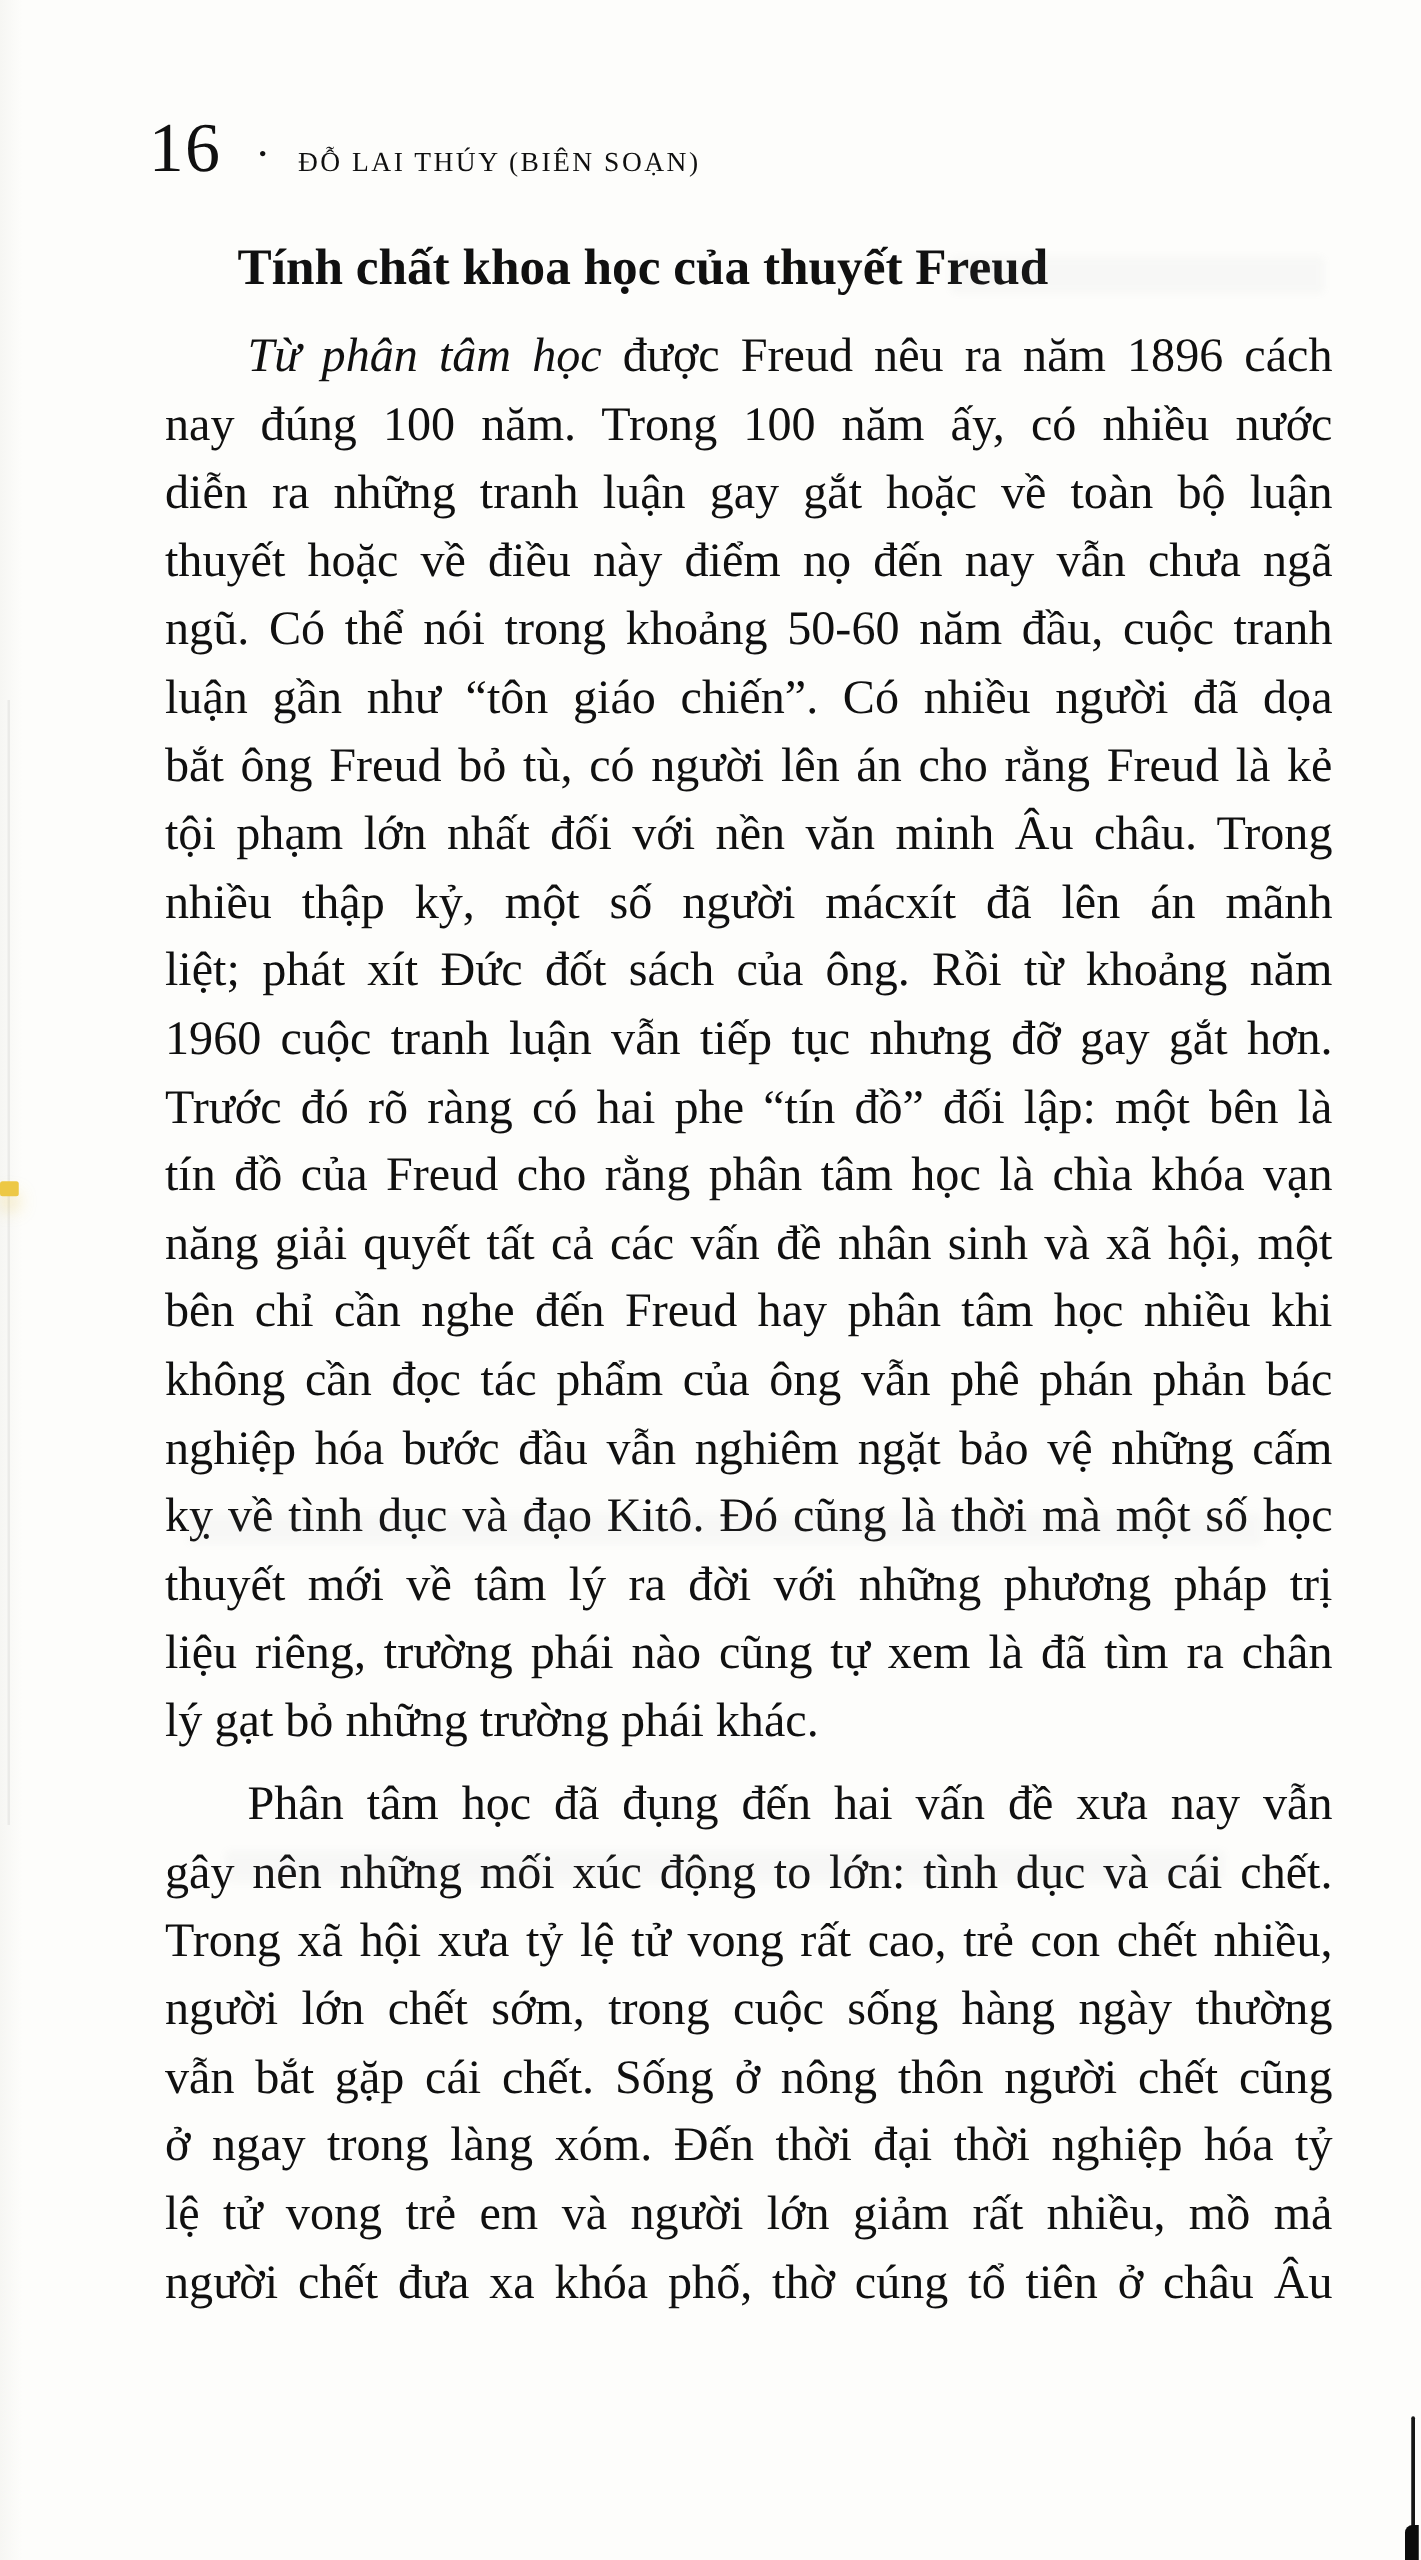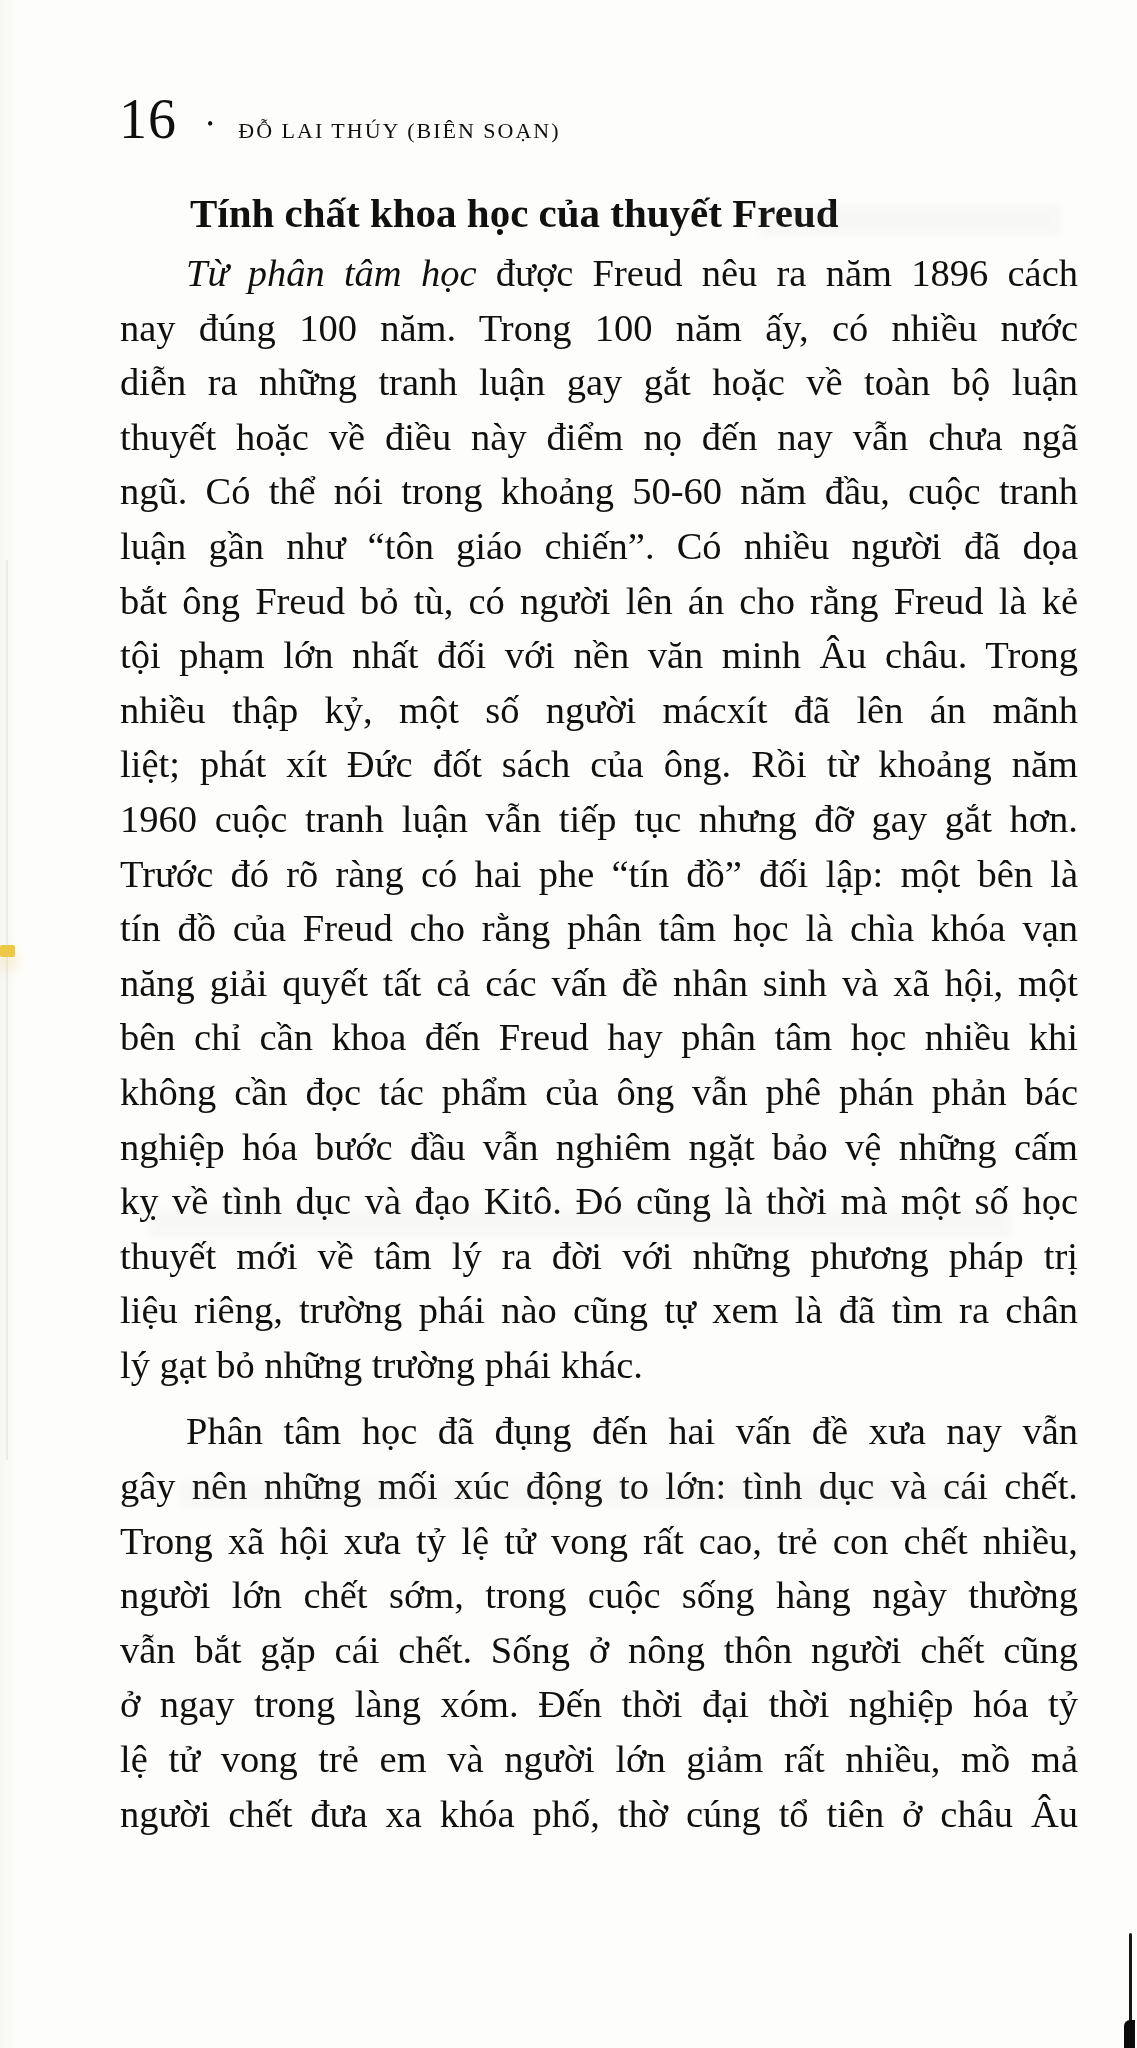--- a/index.html
+++ b/index.html
@@ -25,21 +25,21 @@
   .header-bullet{font-size:18px;margin:0 25px 0 30px;position:relative;top:-8px;}
   .running-title{font-size:22px;letter-spacing:2px;font-weight:500;}
   
   .text-block{
     position:absolute;left:120px;top:184px;width:958px;
   }
   .section-title{
     font-size:41px;font-weight:bold;line-height:58px;height:62px;
     padding-left:70px;margin:0;white-space:nowrap;
   }
-  .para{margin:0;}
+  .para{margin:12px;}
   .para-2{margin-top:12px;}
   .line{
     font-size:38.5px;
     height:54.6px;line-height:54.6px;
     text-align:justify;text-align-last:justify;
     white-space:nowrap;
   }
   .line.indent{padding-left:66px;}
   .line.no-justify{text-align-last:left;}
   .italic{font-style:italic;}
@@ -85,21 +85,21 @@
       <div class="line">ngũ. Có thể nói trong khoảng 50-60 năm đầu, cuộc tranh</div>
       <div class="line">luận gần như “tôn giáo chiến”. Có nhiều người đã dọa</div>
       <div class="line">bắt ông Freud bỏ tù, có người lên án cho rằng Freud là kẻ</div>
       <div class="line">tội phạm lớn nhất đối với nền văn minh Âu châu. Trong</div>
       <div class="line">nhiều thập kỷ, một số người mácxít đã lên án mãnh</div>
       <div class="line">liệt; phát xít Đức đốt sách của ông. Rồi từ khoảng năm</div>
       <div class="line">1960 cuộc tranh luận vẫn tiếp tục nhưng đỡ gay gắt hơn.</div>
       <div class="line">Trước đó rõ ràng có hai phe “tín đồ” đối lập: một bên là</div>
       <div class="line">tín đồ của Freud cho rằng phân tâm học là chìa khóa vạn</div>
       <div class="line">năng giải quyết tất cả các vấn đề nhân sinh và xã hội, một</div>
-      <div class="line">bên chỉ cần khoa đến Freud hay phân tâm học nhiều khi</div>
+      <div class="line">bên chỉ cần nghe đến Freud hay phân tâm học nhiều khi</div>
       <div class="line">không cần đọc tác phẩm của ông vẫn phê phán phản bác</div>
       <div class="line">nghiệp hóa bước đầu vẫn nghiêm ngặt bảo vệ những cấm</div>
       <div class="line">kỵ về tình dục và đạo Kitô. Đó cũng là thời mà một số học</div>
       <div class="line">thuyết mới về tâm lý ra đời với những phương pháp trị</div>
       <div class="line">liệu riêng, trường phái nào cũng tự xem là đã tìm ra chân</div>
       <div class="line no-justify">lý gạt bỏ những trường phái khác.</div>
     </div>
 
     <div class="para para-2">
       <div class="line indent">Phân tâm học đã đụng đến hai vấn đề xưa nay vẫn</div>

